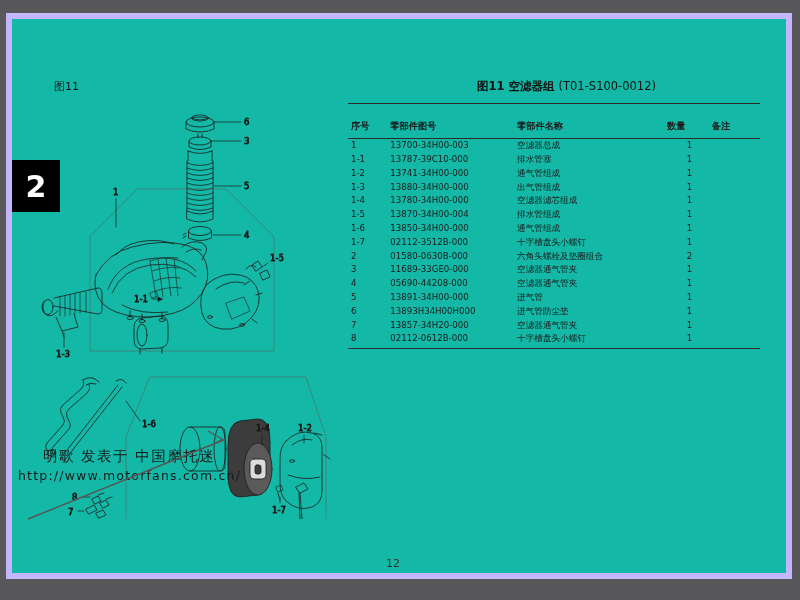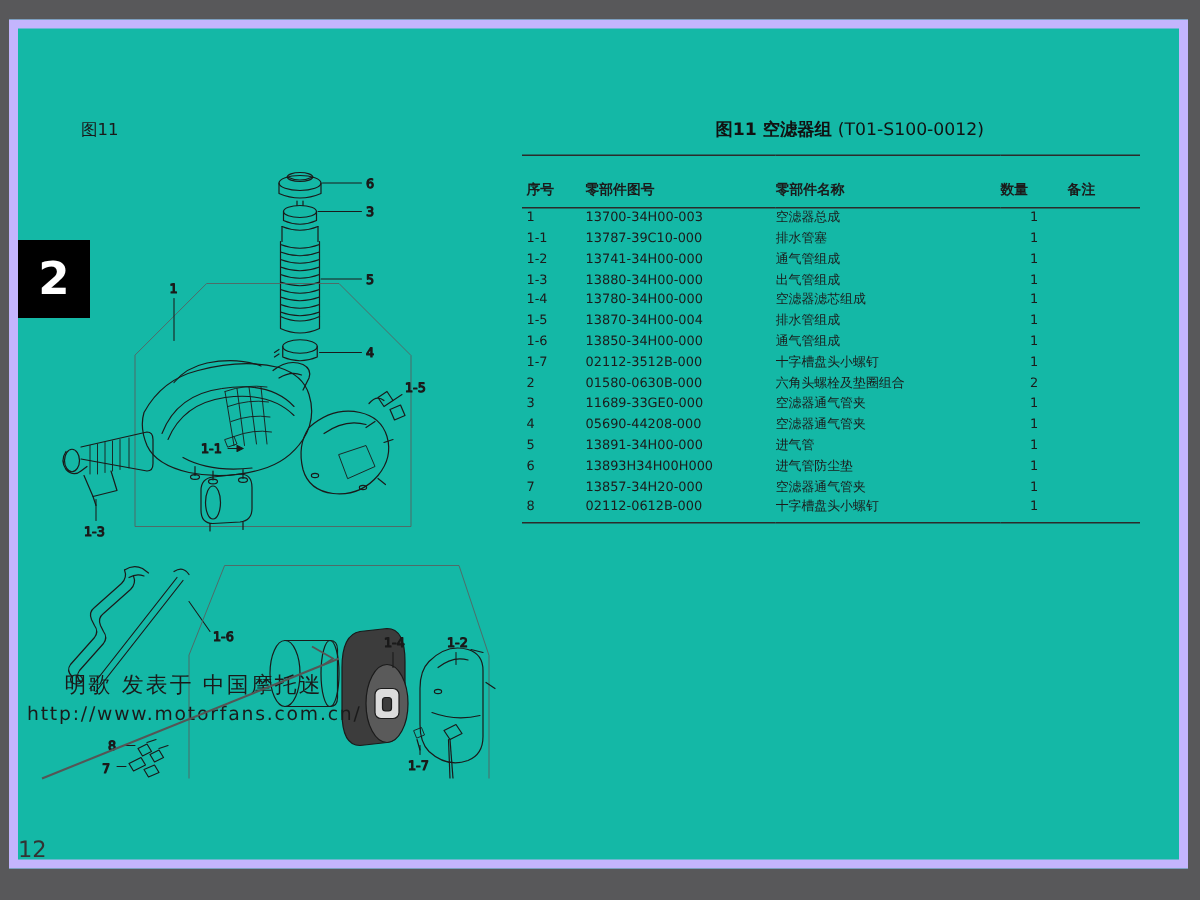--- a/index.html
+++ b/index.html
@@ -102,22 +102,22 @@
   td.c-pn, th.c-pn { padding-left: 10px; margin-top: 44px; }
   td.c-name, th.c-name { padding-left: 8px; }
   .cjk { font-family: "DejaVu Sans", "Liberation Sans", sans-serif; padding-left: 25px; }
 
   
   .page-number {
     position: absolute;
     left: 0;
     right: 12px;
     top: 538px;
-    text-align: left;
-    font-size: 15px;
+    text-align: center;
+    font-size: 11px;
     color: #333;
   }
 
   
   .watermark {
     position: absolute;
     left: 6px;
     top: 428px;
     color: #1a1a1a;
     pointer-events: none;

